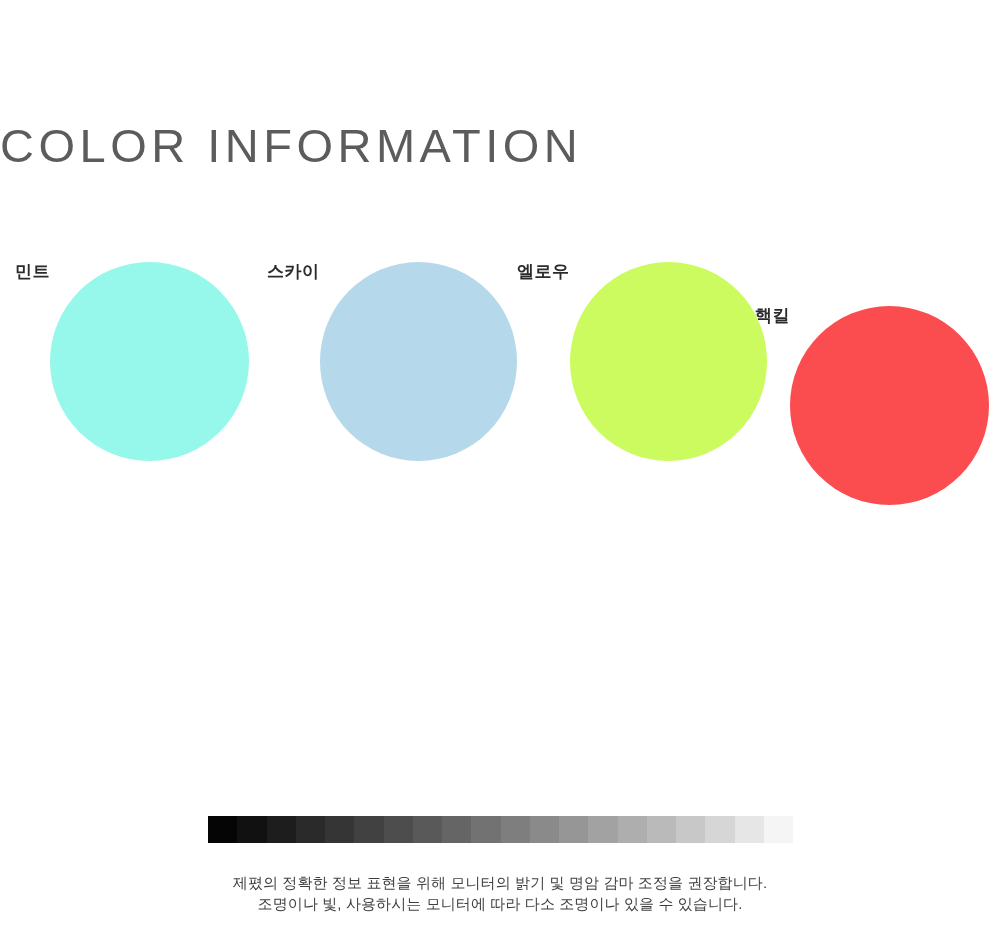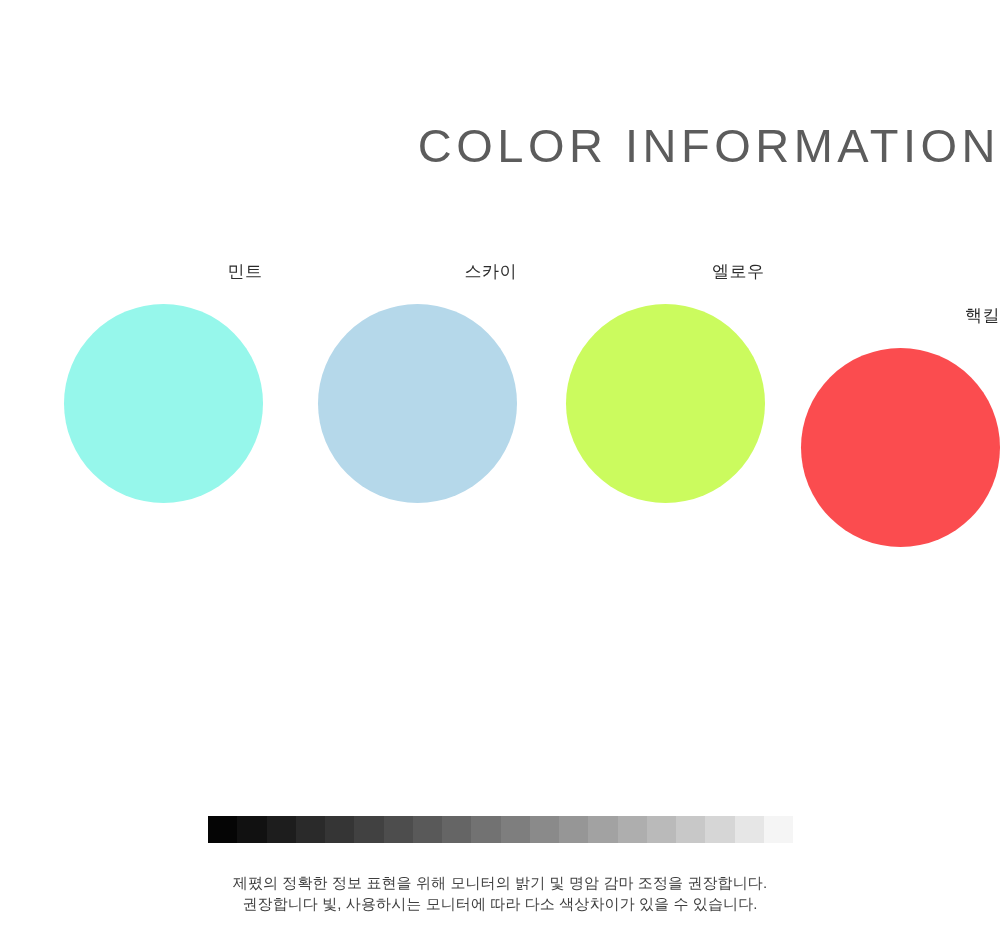--- a/index.html
+++ b/index.html
@@ -19,43 +19,44 @@
     background: #ffffff;
     overflow: hidden;
   }
 
   
   .page-title {
     position: absolute;
     left: 0;
     top: 117px;
     width: 1000px;
-    text-align: right;
+    text-align: left;
     font-size: 47px;
     line-height: 58px;
     font-weight: 400;
     letter-spacing: 4.5px;
     color: #5c5c5c;
     white-space: nowrap;
   }
 
   
   .swatch-row {
     position: absolute;
     left: 0;
     width: 1000px;
     display: flex;
   }
   #row-1 { top: 262px; }
   #row-2 { top: 535px; }
 
   .swatch {
     display: flex;
-    flex-direction: column;
-    align-items: flex-end;
+    flex-direction: row;
+    align-items: flex-start;
+    font-weight: bold;
   }
 
   .swatch-label {
     font-size: 17px;
     line-height: 20px;
     color: #2b2b2b;
     letter-spacing: 0.5px;
     white-space: nowrap;
     margin-bottom: 22px;
   }
@@ -161,16 +162,16 @@
       <span class="gray-step" style="background: rgb(174, 174, 174);"></span>
       <span class="gray-step" style="background: rgb(186, 186, 186);"></span>
       <span class="gray-step" style="background: rgb(200, 200, 200);"></span>
       <span class="gray-step" style="background: rgb(214, 214, 214);"></span>
       <span class="gray-step" style="background: rgb(230, 230, 230);"></span>
       <span class="gray-step" style="background: rgb(245, 245, 245);"></span>
     </div>
 
   <div id="caption">
     <span class="caption-line">제폈의 정확한 정보 표현을 위해 모니터의 밝기 및 명암 감마 조정을 권장합니다.</span>
-    <span class="caption-line">권장합니다 빛, 사용하시는 모니터에 따라 다소 색상차이가 있을 수 있습니다.</span>
+    <span class="caption-line">조명이나 빛, 사용하시는 모니터에 따라 다소 조명이나 있을 수 있습니다.</span>
   </div>
 
 </div>
 
 </body></html>

